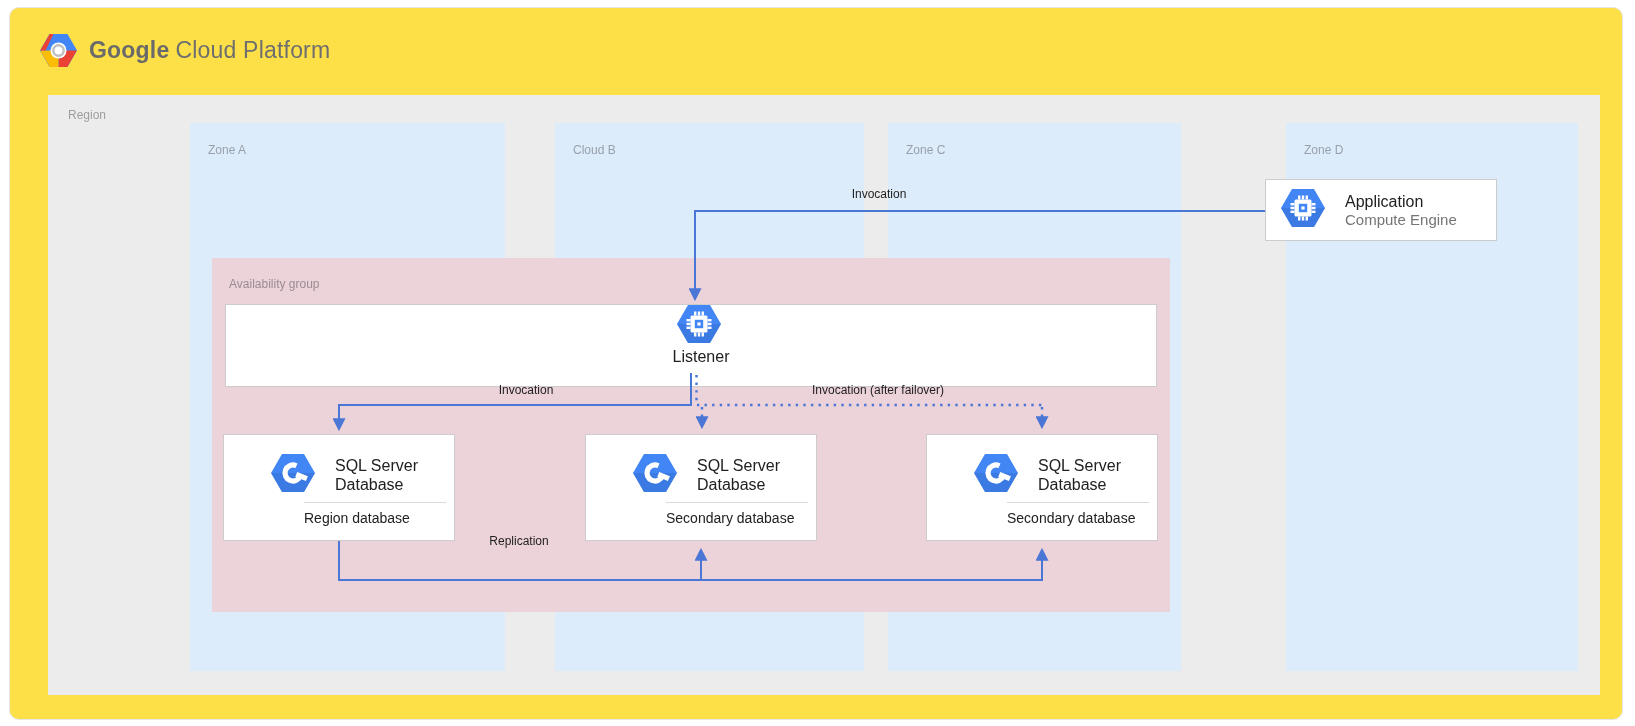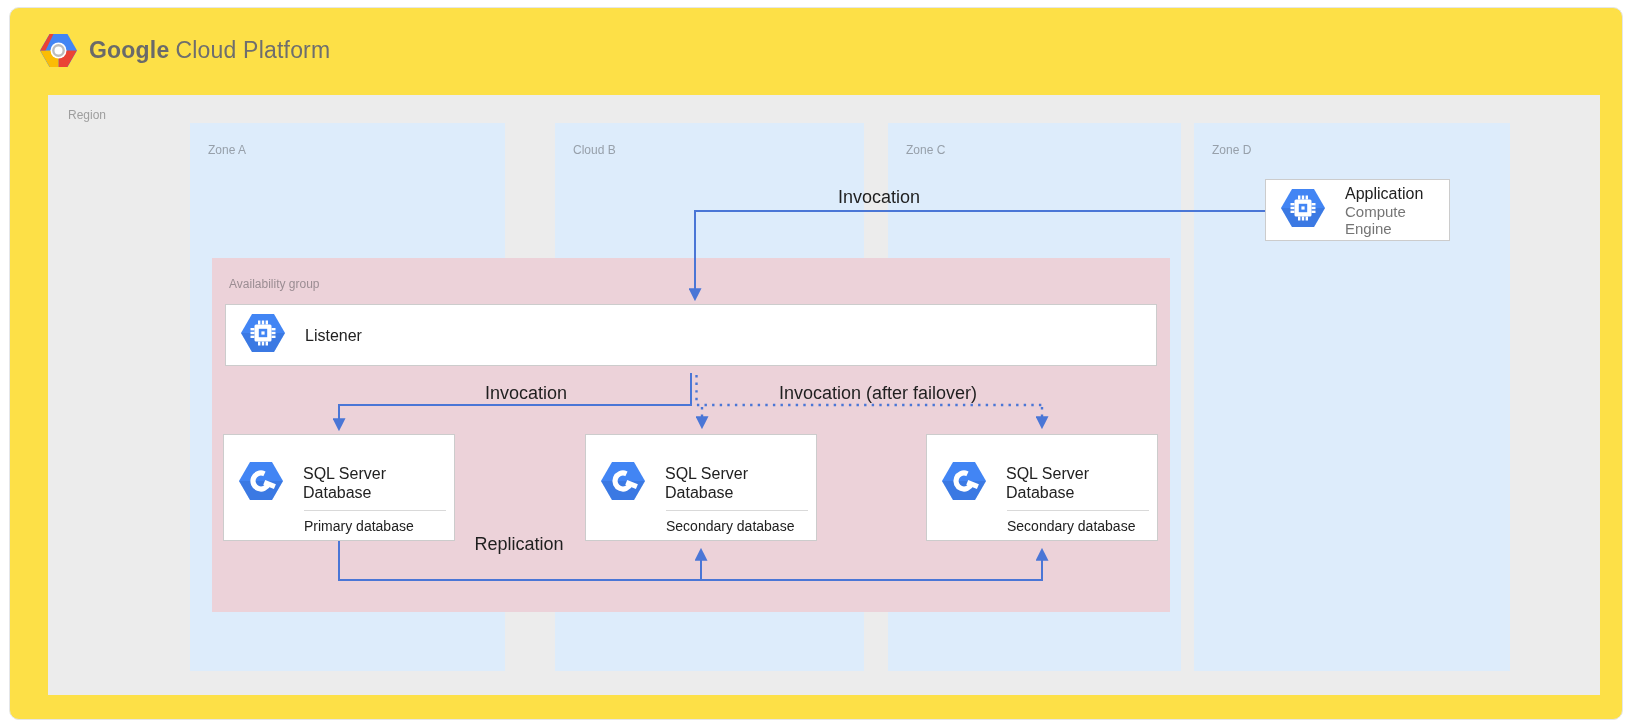--- a/index.html
+++ b/index.html
@@ -20,26 +20,26 @@
   .avail{position:absolute;left:202px;top:250px;width:958px;height:354px;background:#ecd2d9;}
   .group-label{position:absolute;left:17px;top:19px;color:#9b8d93;}
   
   .node{position:absolute;background:#ffffff;border:1px solid #cccccc;box-sizing:border-box;
         display:flex;align-items:center;}
   .node .icon{flex:0 0 auto;margin-left:15px;}
   .node .texts{margin-left:20px;}
   .title{font-size:16px;color:#212121;line-height:19px;}
   .subtitle{font-size:15px;color:#757575;line-height:17px;}
   .db{display:block;}
-  .db .row{display:flex;align-items:center;margin-top:27px;}
+  .db .row{display:flex;align-items:center;margin-top:19px;padding-left:32px;}
   .db .title{width:140px;}
   .db .divider{margin:6px 0 0 80px;width:142px;height:1px;background:#d9d9d9;}
   .db .subtitle{margin:7px 0 0 80px;color:#212121;font-size:14px;}
   
-  .edge-label{position:absolute;transform:translateX(-50%);font-size:18px;color:#1f1f1f;white-space:nowrap;}
+  .edge-label{position:absolute;transform:translateX(-50%);font-size:12px;color:#1f1f1f;white-space:nowrap;}
   svg.overlay{position:absolute;left:0;top:0;pointer-events:none;}
 </style>
 </head>
 <body>
 
 <div id="canvas">
   <div id="card">
 
     <div class="logo">
       <svg width="37" height="33" viewBox="0 0 37 33">
@@ -68,29 +68,29 @@
 
     <div class="zone" style="left:180px;width:315px;">
       <div class="zone-label">Zone A</div>
     </div>
     <div class="zone" style="left:545px;width:309px;">
       <div class="zone-label">Cloud B</div>
     </div>
     <div class="zone" style="left:878px;width:293px;">
       <div class="zone-label">Zone C</div>
     </div>
-    <div class="zone" style="left:1184px;width:316px;">
+    <div class="zone" style="left:1276px;width:292px;">
       <div class="zone-label">Zone D</div>
     </div>
 
     <div class="avail">
       <div class="group-label">Availability group</div>
     </div>
 
-    <div class="node" style="left:215px;top:296px;width:932px;height:62px;">
+    <div class="node" style="left:215px;top:296px;width:932px;height:83px;flex-direction:column;">
       <span class="icon">
         <svg width="44" height="38" viewBox="0 0 44 38">
           <polygon points="11,0 33,0 44,19 33,38 11,38 0,19" fill="#4285f4"></polygon>
           <polygon points="0,19 44,19 33,38 11,38" fill="#2f63c4" opacity="0.35"></polygon>
           <g fill="#ffffff">
             <rect x="17" y="6.5" width="2.4" height="4"></rect>
               <rect x="20.8" y="6.5" width="2.4" height="4"></rect>
               <rect x="24.6" y="6.5" width="2.4" height="4"></rect>
             <rect x="17" y="27.5" width="2.4" height="4"></rect>
               <rect x="20.8" y="27.5" width="2.4" height="4"></rect>
@@ -105,21 +105,21 @@
           </g>
           <rect x="17.8" y="14.8" width="8.4" height="8.4" fill="#4285f4"></rect>
           <rect x="20.4" y="17.4" width="3.2" height="3.2" fill="#ffffff"></rect>
         </svg>
       </span>
       <div class="texts">
         <div class="title">Listener</div>
       </div>
     </div>
 
-    <div class="node" style="left:1255px;top:171px;width:185px;height:62px;">
+    <div class="node" style="left:1255px;top:171px;width:232px;height:62px;">
       <span class="icon">
         <svg width="44" height="38" viewBox="0 0 44 38">
           <polygon points="11,0 33,0 44,19 33,38 11,38 0,19" fill="#4285f4"></polygon>
           <polygon points="0,19 44,19 33,38 11,38" fill="#2f63c4" opacity="0.35"></polygon>
           <g fill="#ffffff">
             <rect x="17" y="6.5" width="2.4" height="4"></rect>
               <rect x="20.8" y="6.5" width="2.4" height="4"></rect>
               <rect x="24.6" y="6.5" width="2.4" height="4"></rect>
             <rect x="17" y="27.5" width="2.4" height="4"></rect>
               <rect x="20.8" y="27.5" width="2.4" height="4"></rect>
@@ -152,21 +152,21 @@
               <circle r="8" fill="none" stroke="#ffffff" stroke-width="5.2" stroke-dasharray="38 14.3"></circle>
               <rect x="3.5" y="-2.6" width="11.5" height="5.2" fill="#ffffff"></rect>
             </g>
           </svg>
         </span>
         <div class="texts">
           <div class="title">SQL Server Database</div>
         </div>
       </div>
       <div class="divider"></div>
-      <div class="subtitle">Primary database</div>
+      <div class="subtitle">Region database</div>
     </div>
 
     <div class="node db" style="left:575px;top:426px;width:232px;height:107px;">
       <div class="row">
         <span class="icon">
           <svg width="44" height="38" viewBox="0 0 44 38">
             <polygon points="11,0 33,0 44,19 33,38 11,38 0,19" fill="#4285f4"></polygon>
             <polygon points="0,19 44,19 33,38 11,38" fill="#2f63c4" opacity="0.35"></polygon>
             <g transform="translate(22,19) rotate(22)">
               <circle r="8" fill="none" stroke="#ffffff" stroke-width="5.2" stroke-dasharray="38 14.3"></circle>

